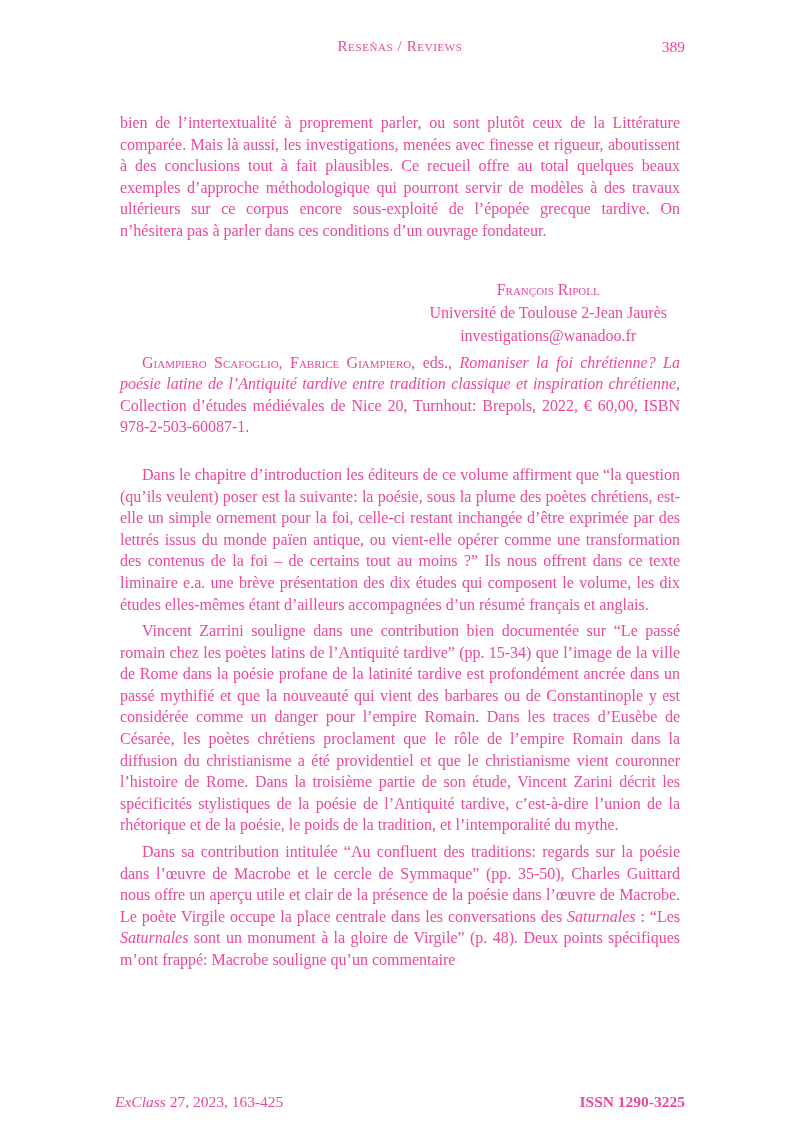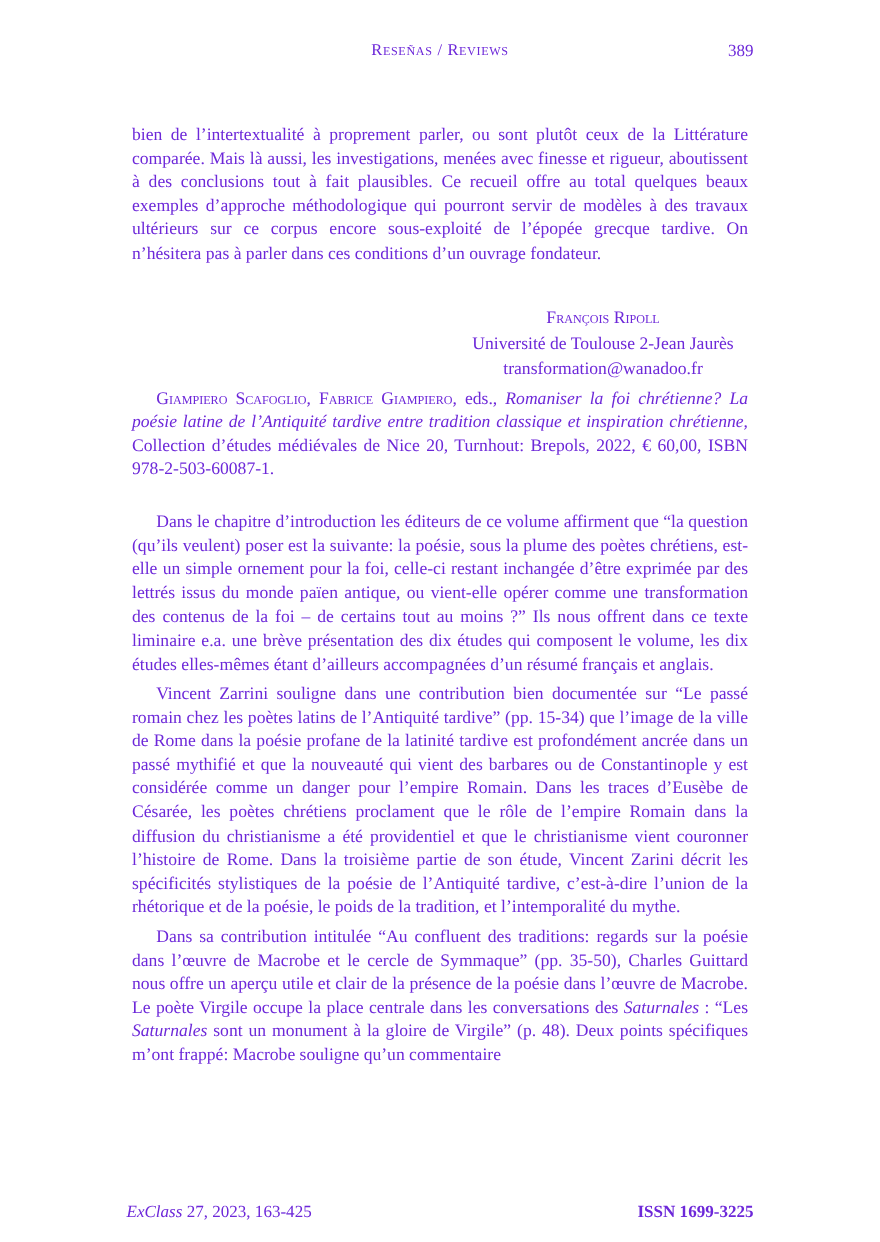--- a/index.html
+++ b/index.html
@@ -2,21 +2,21 @@
 <html><head>
 <meta charset="utf-8">
 <style>
   html, body { margin: 0; padding: 0; background: #ffffff; }
   .page {
     position: relative;
     width: 800px;
     height: 1129px;
     background: #ffffff;
     font-family: "Liberation Serif", "DejaVu Serif", serif;
-    color: #6d28d9;
+    color: #ec4899;
     overflow: hidden;
   }
   .page-header { position: absolute; top: 38px; left: 115px; width: 570px; height: 22px; }
   .running-head {
     display: block;
     text-align: center;
     font-variant: small-caps;
     font-size: 15px;
     letter-spacing: 0.6px;
   }
@@ -63,31 +63,31 @@
     <span class="page-number">389</span>
   </div>
 
   <div class="text-block">
 
     <p class="para"><span>bien de l’intertextualité à proprement parler, ou sont plutôt ceux de la Littérature comparée. Mais là aussi, les investigations, menées avec finesse et rigueur, aboutissent à des conclusions tout à fait plausibles. Ce recueil offre au total quelques beaux exemples d’approche méthodologique qui pourront servir de modèles à des travaux ultérieurs sur ce corpus encore sous-exploité de l’épopée grecque tardive. On n’hésitera pas à parler dans ces conditions d’un ouvrage fondateur.</span></p>
 
     <div class="signature">
       <div class="sc">François Ripoll</div>
       <div>Université de Toulouse 2-Jean Jaurès</div>
-      <div>transformation@wanadoo.fr</div>
+      <div>investigations@wanadoo.fr</div>
     </div>
 
     <p class="para indent review-heading"><span class="sc">Giampiero Scafoglio, Fabrice Giampiero</span><span>, eds., </span><span class="it">Romaniser la foi chrétienne? La poésie latine de l’Antiquité tardive entre tradition classique et inspiration chrétienne</span><span>, Collection d’études médiévales de Nice 20, Turnhout: Brepols, 2022, € 60,00, ISBN 978-2-503-60087-1.</span></p>
 
     <div class="body-paragraphs" id="body-paragraphs">
         <p class="para indent"><span>Dans le chapitre d’introduction les éditeurs de ce volume affirment que “la question (qu’ils veulent) poser est la suivante: la poésie, sous la plume des poètes chrétiens, est-elle un simple ornement pour la foi, celle-ci restant inchangée d’être exprimée par des lettrés issus du monde païen antique, ou vient-elle opérer comme une transformation des contenus de la foi – de certains tout au moins ?” Ils nous offrent dans ce texte liminaire e.a. une brève présentation des dix études qui composent le volume, les dix études elles-mêmes étant d’ailleurs accompagnées d’un résumé français et anglais.</span></p>
         <p class="para indent"><span>Vincent Zarrini souligne dans une contribution bien documentée sur “Le passé romain chez les poètes latins de l’Antiquité tardive” (pp. 15-34) que l’image de la ville de Rome dans la poésie profane de la latinité tardive est profondément ancrée dans un passé mythifié et que la nouveauté qui vient des barbares ou de Constantinople y est considérée comme un danger pour l’empire Romain. Dans les traces d’Eusèbe de Césarée, les poètes chrétiens proclament que le rôle de l’empire Romain dans la diffusion du christianisme a été providentiel et que le christianisme vient couronner l’histoire de Rome. Dans la troisième partie de son étude, Vincent Zarini décrit les spécificités stylistiques de la poésie de l’Antiquité tardive, c’est-à-dire l’union de la rhétorique et de la poésie, le poids de la tradition, et l’intemporalité du mythe.</span></p>
         <p class="para indent"><span>Dans sa contribution intitulée “Au confluent des traditions: regards sur la poésie dans l’œuvre de Macrobe et le cercle de Symmaque” (pp. 35-50), Charles Guittard nous offre un aperçu utile et clair de la présence de la poésie dans l’œuvre de Macrobe. Le poète Virgile occupe la place centrale dans les conversations des </span><span class="it">Saturnales</span><span> : “Les </span><span class="it">Saturnales</span><span> sont un monument à la gloire de Virgile” (p. 48). Deux points spécifiques m’ont frappé: Macrobe souligne qu’un commentaire</span></p>
       </div>
 
   </div>
 
   <div class="page-footer">
     <span><span class="it">ExClass</span><span> 27, 2023, 163-425</span></span>
-    <span class="issn">ISSN 1699-3225</span>
+    <span class="issn">ISSN 1290-3225</span>
   </div>
 
 </div>
 
 </body></html>

